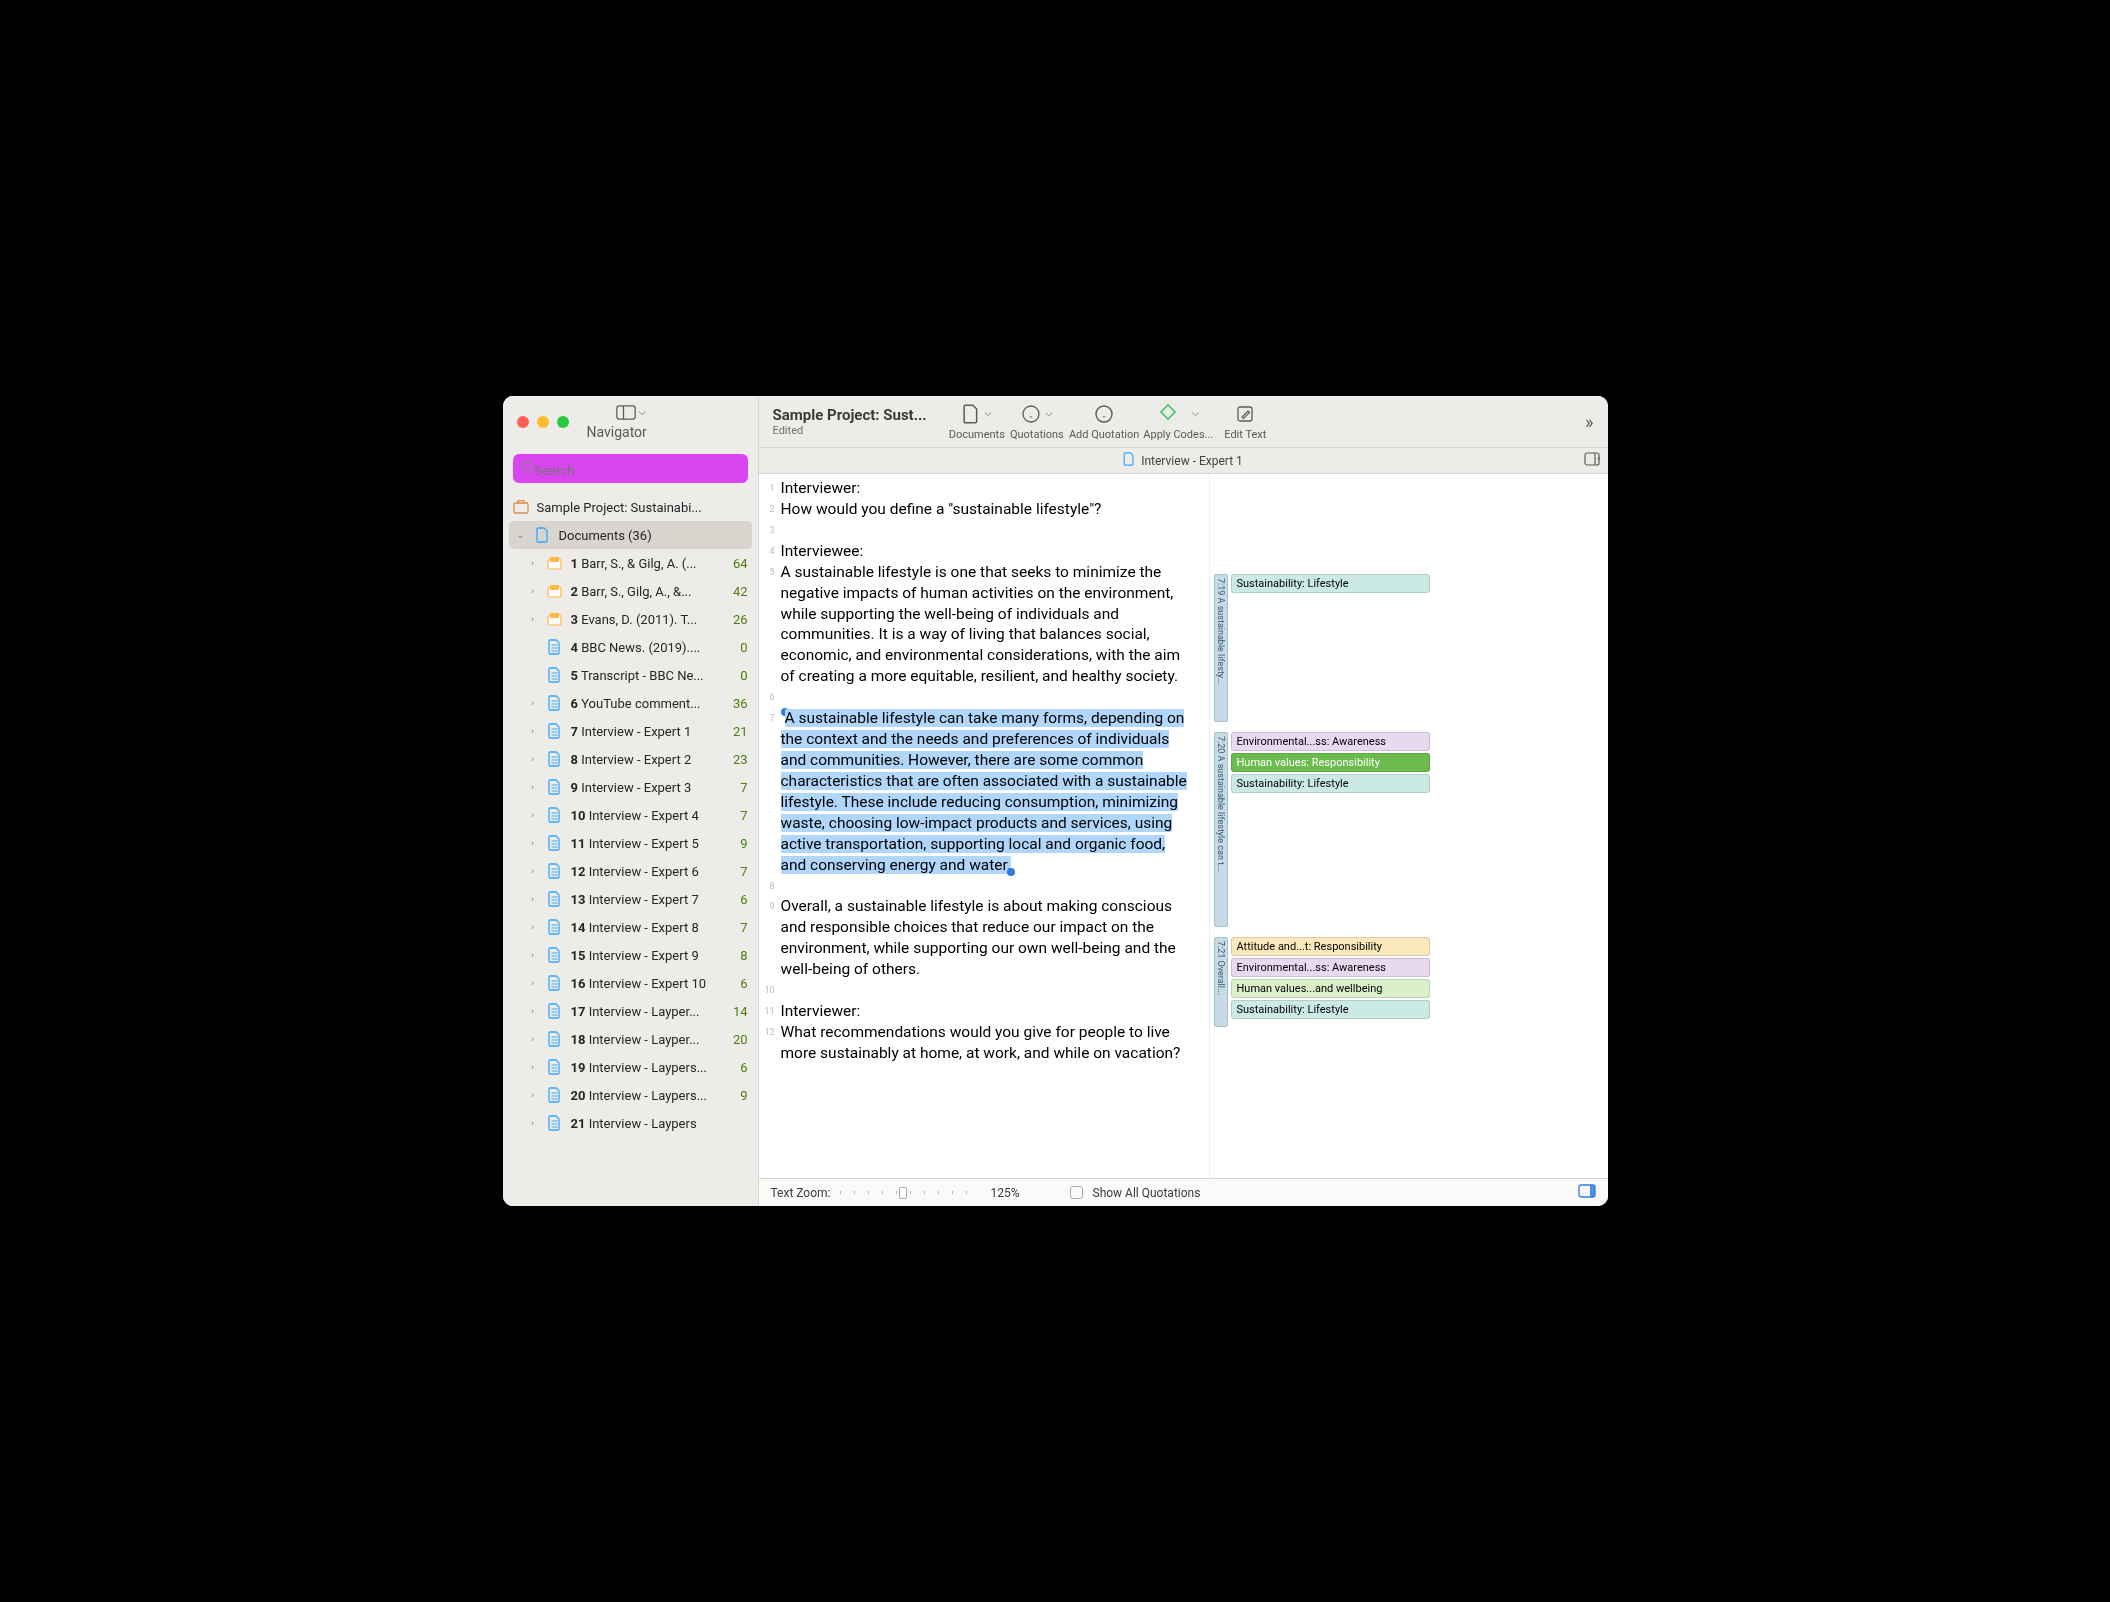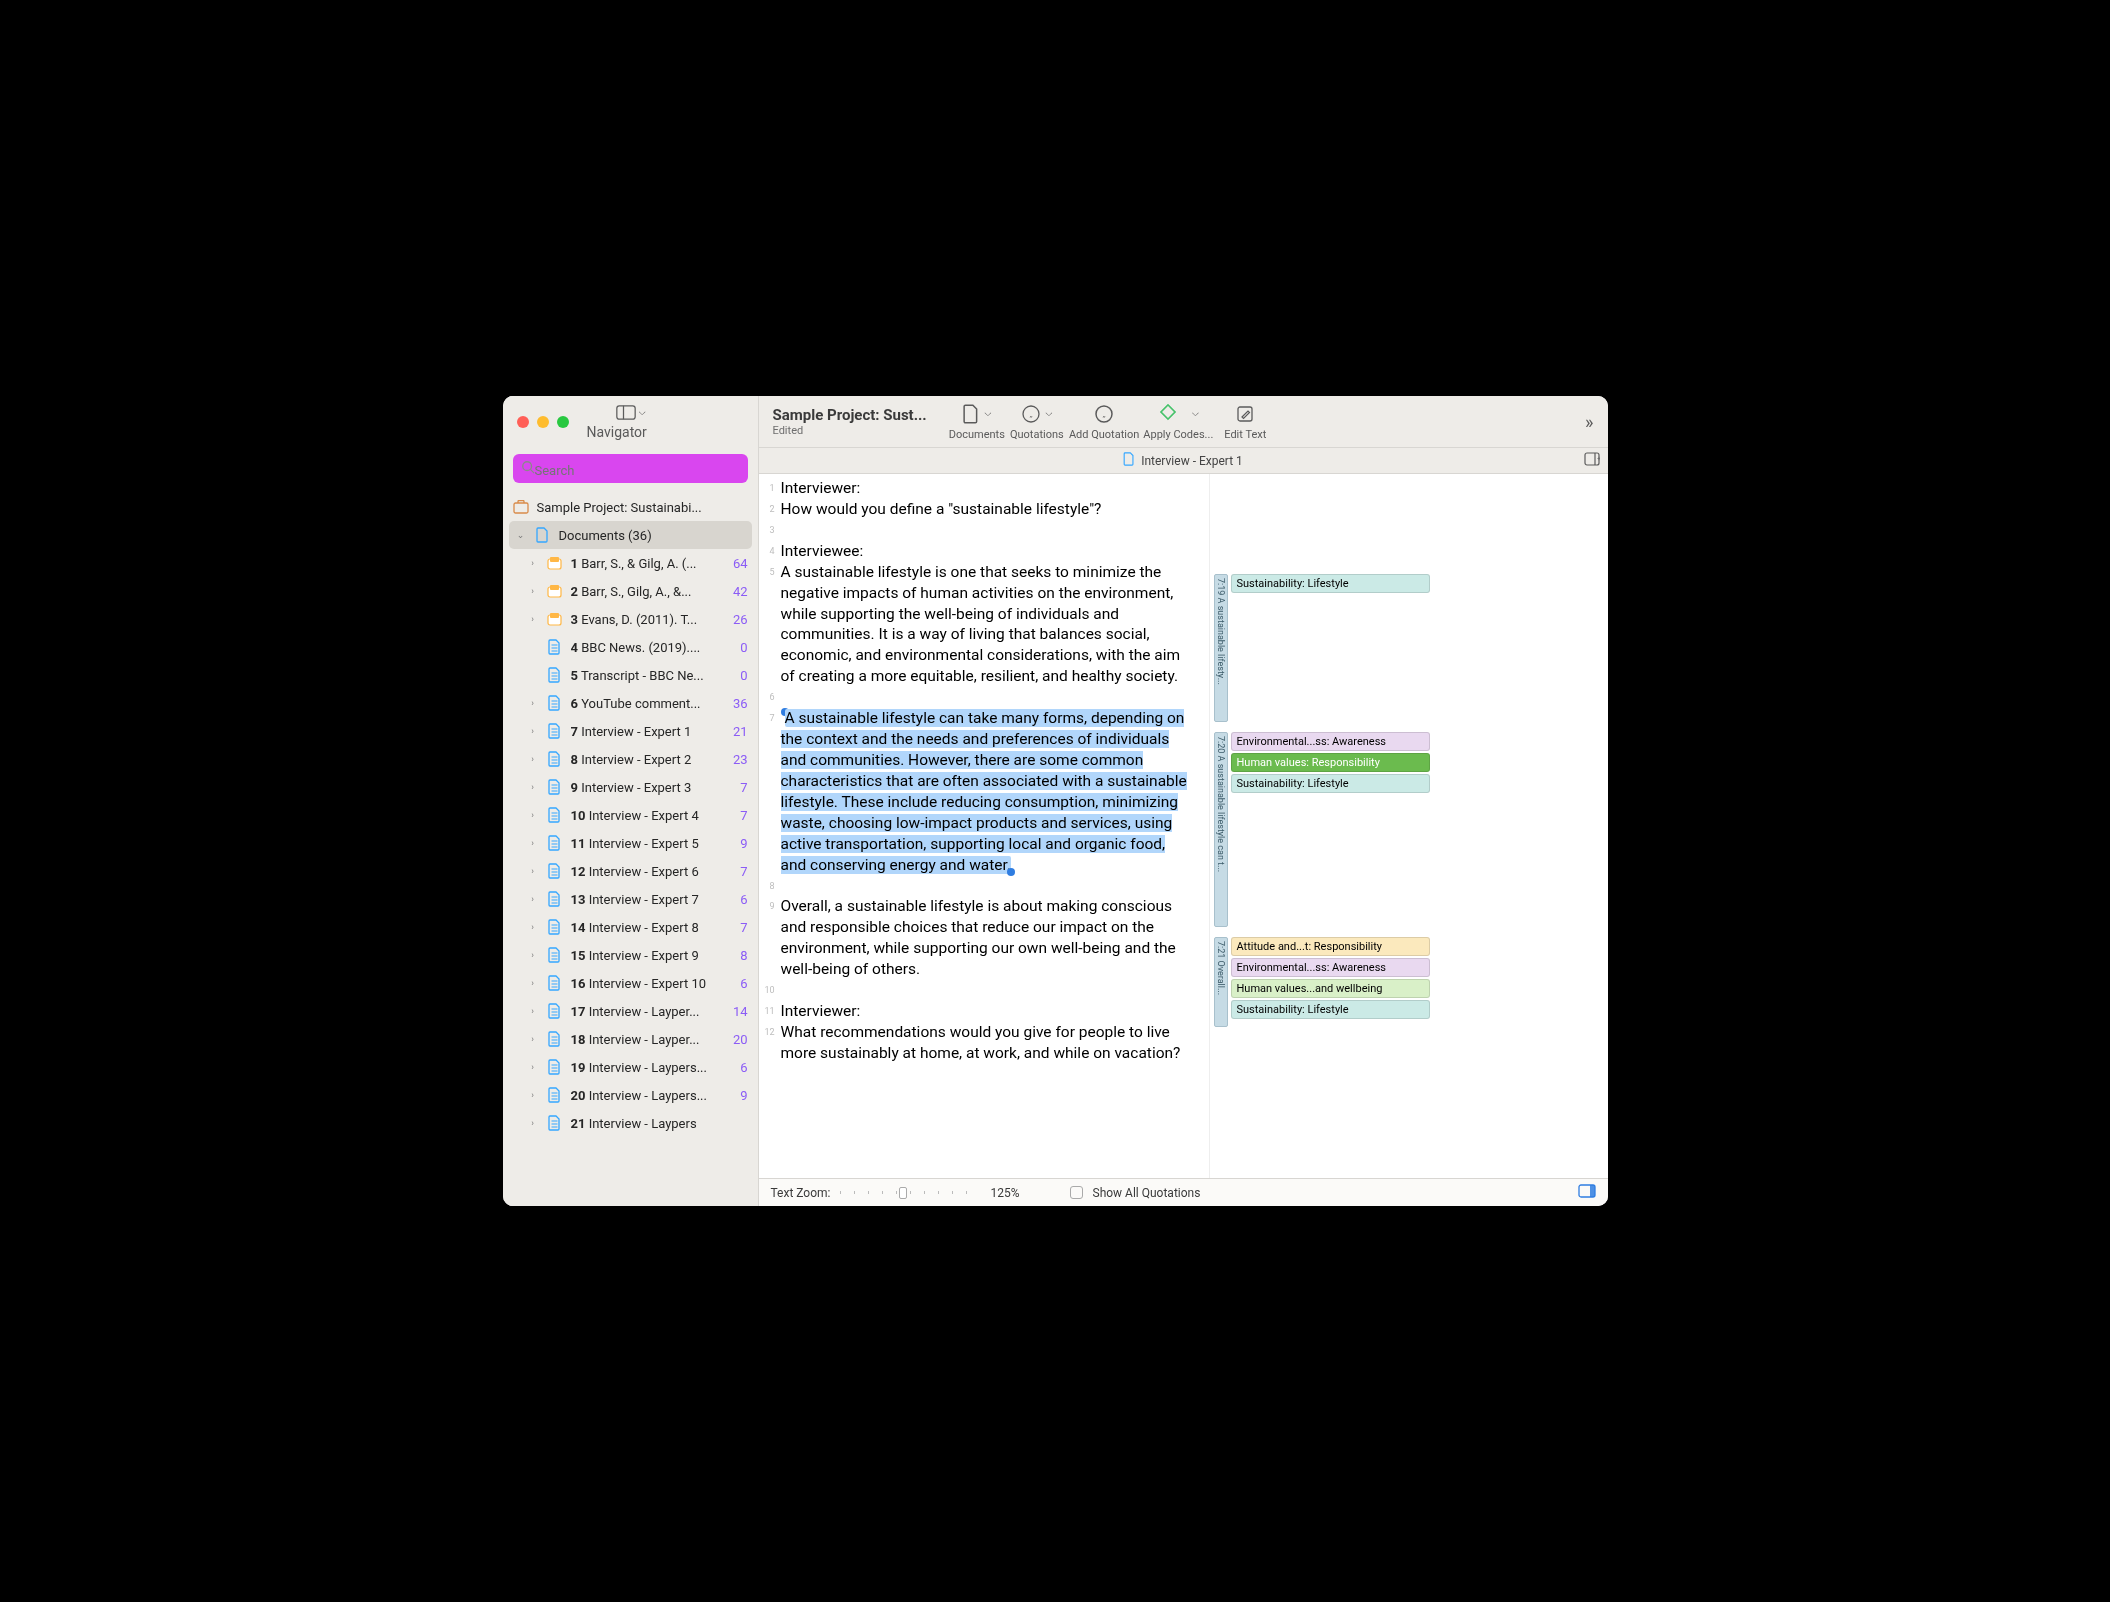--- a/index.html
+++ b/index.html
@@ -21,21 +21,21 @@
 .search-box input{border:none;background:transparent;outline:none;font-size:13px;width:100%;color:#333;}
 .tree{flex:1;overflow:auto;padding:2px 6px;}
 .tree-row{display:flex;align-items:center;height:28px;padding:0 4px;border-radius:5px;font-size:13px;color:#262626;gap:8px;cursor:default;}
 .tree-row.sel{background:#d8d5cf;}
 .chev{width:12px;display:inline-flex;justify-content:center;color:#7a7a7a;font-size:9px;}
 .icon{width:16px;height:16px;display:inline-flex;align-items:center;justify-content:center;flex-shrink:0;}
 .doc-icon{color:#35a7ff;}
 .pdf-icon{color:#ffb745;}
 .proj-icon{color:#d98b4a;}
 .row-label{flex:1;white-space:nowrap;overflow:hidden;text-overflow:ellipsis;}
-.row-num{color:#8b5cf6;font-size:13px;width:22px;text-align:right;}
+.row-num{color:#4d7c0f;font-size:13px;width:22px;text-align:right;}
 .tree-row.d1{padding-left:6px;}
 .tree-row.d2{padding-left:18px;}
 .main{flex:1;display:flex;flex-direction:column;}
 .toolbar{height:52px;background:#eeece8;border-bottom:1px solid #d8d6d2;display:flex;align-items:center;padding:0 14px;gap:4px;}
 .proj-title{min-width:140px;}
 .proj-title .t{font-size:15px;font-weight:700;color:#3a3a3a;white-space:nowrap;overflow:hidden;text-overflow:ellipsis;max-width:165px;}
 .proj-title .s{font-size:11px;color:#6e6e6e;}
 .tb-btn{display:flex;flex-direction:column;align-items:center;gap:3px;min-width:56px;}
 .tb-btn .ic{height:22px;display:flex;align-items:center;justify-content:center;color:#5b5b5b;gap:4px;}
 .tb-btn .lbl{font-size:11px;color:#5a5a5a;white-space:nowrap;}

